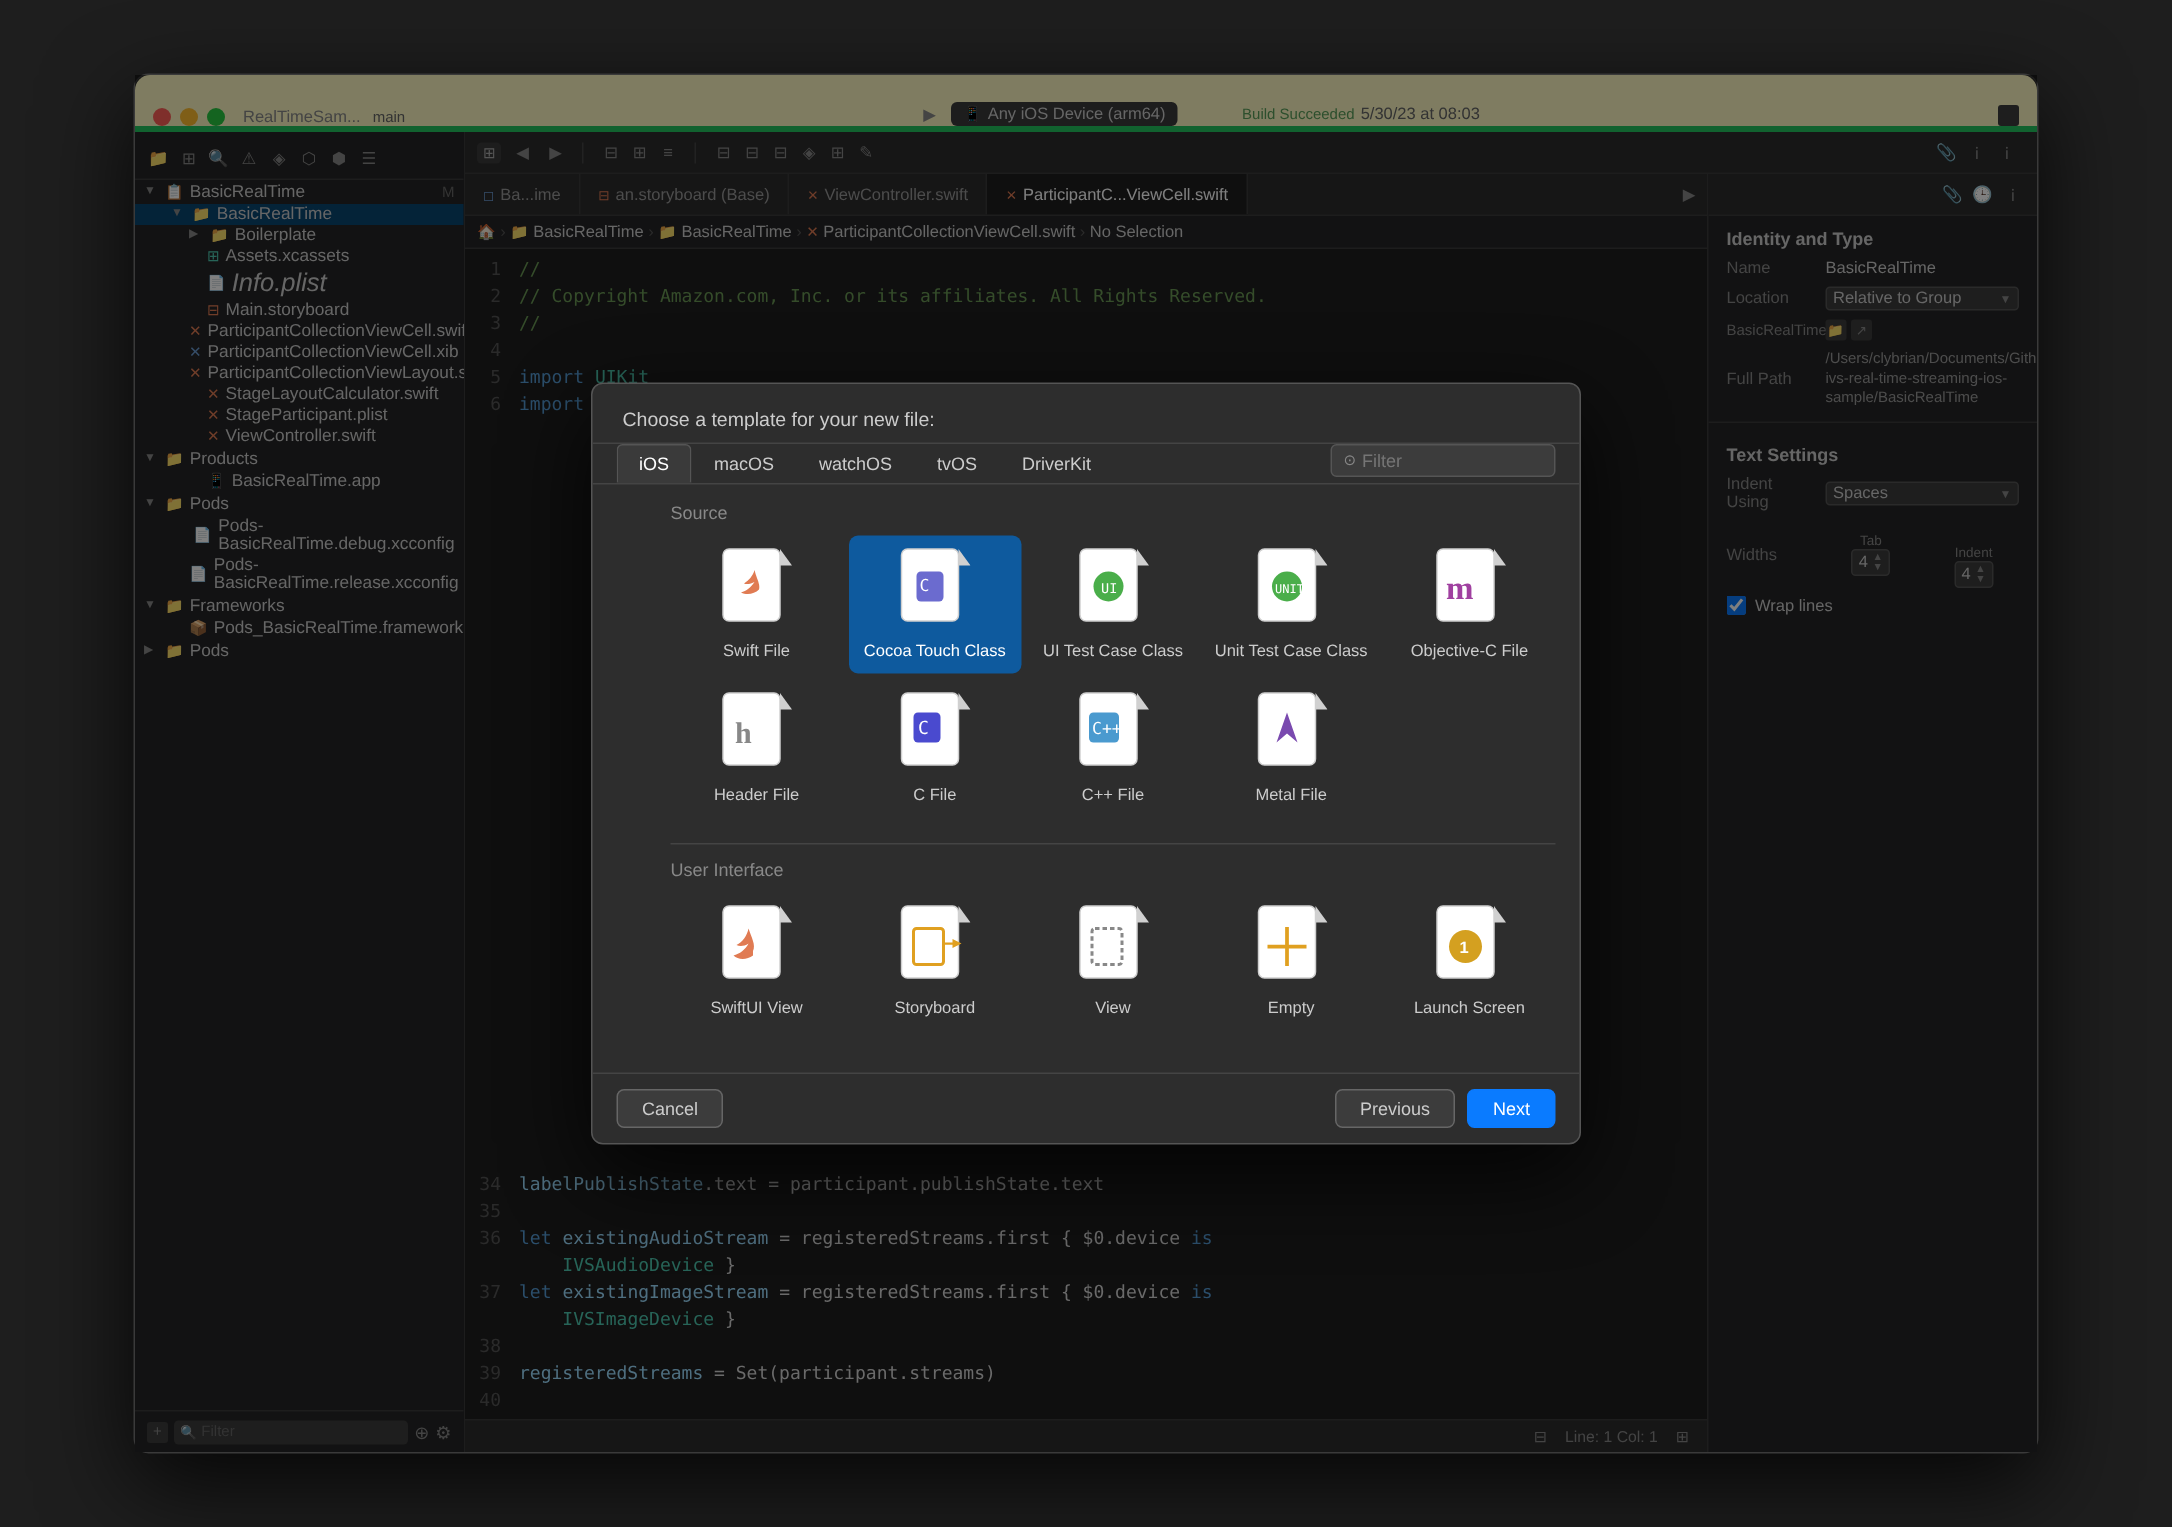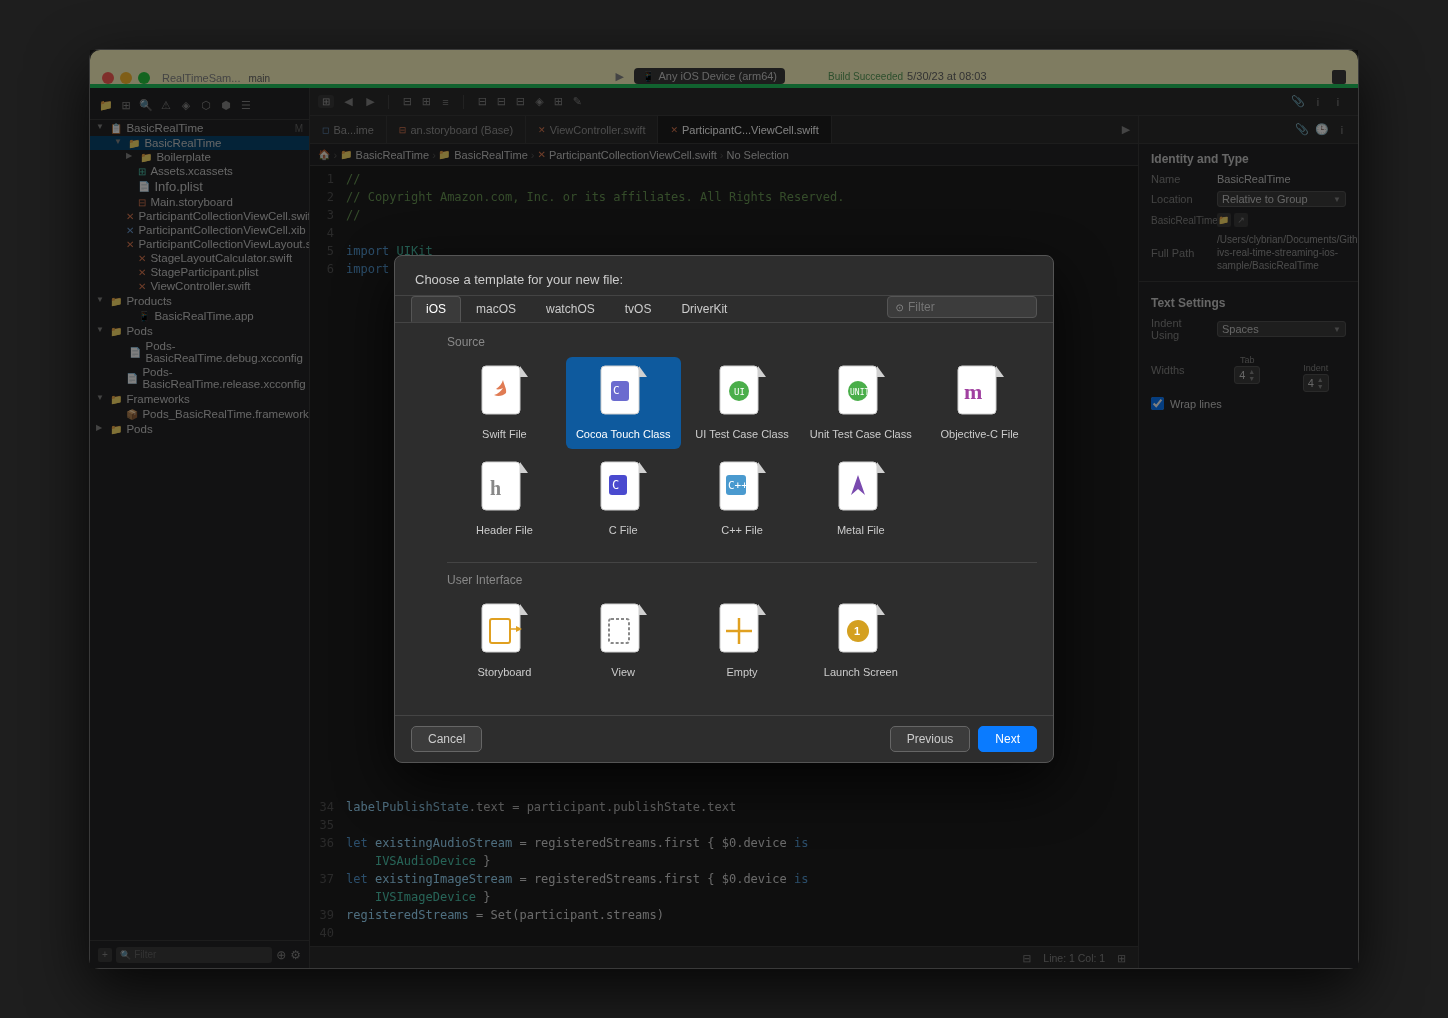--- a/index.html
+++ b/index.html
@@ -555,21 +555,21 @@
 
       <div class="sidebar-item indent-2">
         <span style="width:12px;"></span>
         <span style="font-size:10px;margin-right:4px;color:#4ec9b0;">⊞</span>
         <span style="font-size:11.5px;">Assets.xcassets</span>
       </div>
 
       <div class="sidebar-item indent-2">
         <span style="width:12px;"></span>
         <span style="font-size:10px;margin-right:4px;">📄</span>
-        <span style="font-size:13px;">Info.plist</span>
+        <span style="font-size:17px;font-style:italic;">Info.plist</span>
       </div>
 
       <div class="sidebar-item indent-2">
         <span style="width:12px;"></span>
         <span style="font-size:10px;margin-right:4px;color:#e07b53;">⊟</span>
         <span style="font-size:11.5px;">Main.storyboard</span>
       </div>
 
       <div class="sidebar-item indent-2">
         <span style="width:12px;"></span>
@@ -785,20 +785,24 @@
             </div>
             <div class="code-line">
               <span class="line-number">37</span>
               <span class="line-content"><span class="code-keyword">let</span> <span class="code-property">existingImageStream</span> = registeredStreams.first { $0.device <span class="code-keyword">is</span></span>
             </div>
             <div class="code-line">
               <span class="line-number"></span>
               <span class="line-content">    <span class="code-type">IVSImageDevice</span> }</span>
             </div>
             <div class="code-line">
+              <span class="line-number">38</span>
+              <span class="line-content"></span>
+            </div>
+            <div class="code-line">
               <span class="line-number">39</span>
               <span class="line-content"><span class="code-property">registeredStreams</span> = Set(participant.streams)</span>
             </div>
             <div class="code-line">
               <span class="line-number">40</span>
               <span class="line-content"></span>
             </div>
           </div>
 
           <div class="status-bar">
@@ -1031,20 +1035,30 @@
             <span class="template-label">Metal File</span>
           </div>
         </div>
 
         <div style="height:1px;background:#444;margin:4px 0 10px;"></div>
 
         <div class="template-section-label">User Interface</div>
 
         <div class="template-grid">
 
+          <div class="template-item">
+            <div class="template-icon">
+              <svg width="48" height="56" viewBox="0 0 48 56">
+                <rect x="2" y="1" width="38" height="48" rx="4" fill="white" stroke="#d0d0d0"></rect>
+                <polygon points="40,1 40,12 48,12" fill="#d0d0d0"></polygon>
+                <path d="M22 34c-4 3-10 3-13 0 4-1 8-4 10-8-3 2-6 2-8 1 4-2 7-6 8-11 2 6 5 11 3 15 0 2 0 3 0 3z" fill="#e07b53"></path>
+              </svg>
+            </div>
+            <span class="template-label">SwiftUI View</span>
+          </div>
 
           <div class="template-item">
             <div class="template-icon">
               <svg width="48" height="56" viewBox="0 0 48 56">
                 <rect x="2" y="1" width="38" height="48" rx="4" fill="white" stroke="#d0d0d0"></rect>
                 <polygon points="40,1 40,12 48,12" fill="#d0d0d0"></polygon>
                 <rect x="10" y="16" width="20" height="24" rx="2" fill="none" stroke="#e0a020" stroke-width="2"></rect>
                 <line x1="30" y1="26" x2="38" y2="26" stroke="#e0a020" stroke-width="1.5"></line>
                 <polygon points="36,23 42,26 36,29" fill="#e0a020"></polygon>
               </svg>

